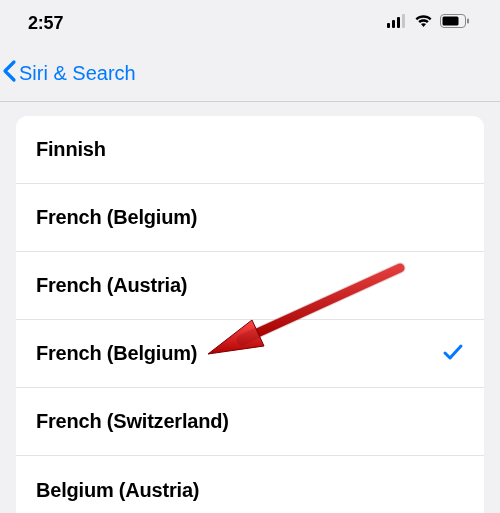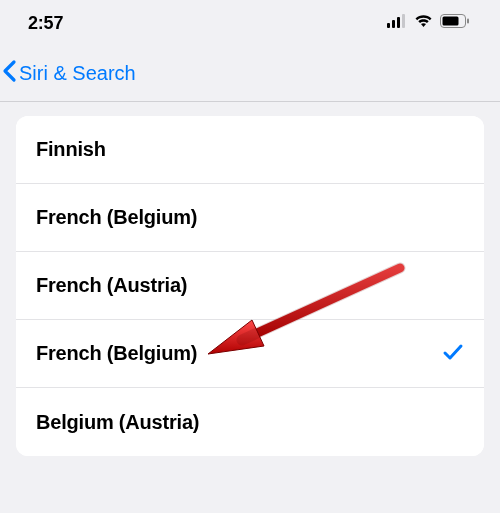--- a/index.html
+++ b/index.html
@@ -150,20 +150,23 @@
 
     <div class="list-row">
       <span class="row-label">French (Belgium)</span>
       <span class="checkmark">
         <svg width="22" height="22" viewBox="0 0 22 22">
           <polyline points="3,12 8,17 19,5" fill="none" stroke="#007aff" stroke-width="3" stroke-linecap="round" stroke-linejoin="round"></polyline>
         </svg>
       </span>
     </div>
 
+    <div class="list-row">
+      <span class="row-label">French (Switzerland)</span>
+    </div>
 
     <div class="list-row">
       <span class="row-label">Belgium (Austria)</span>
     </div>
 
   </div>
 </div>
 
 <svg class="arrow-overlay" style="left:200px; top:258px;" width="210" height="100" viewBox="0 0 210 100">
   <defs>

